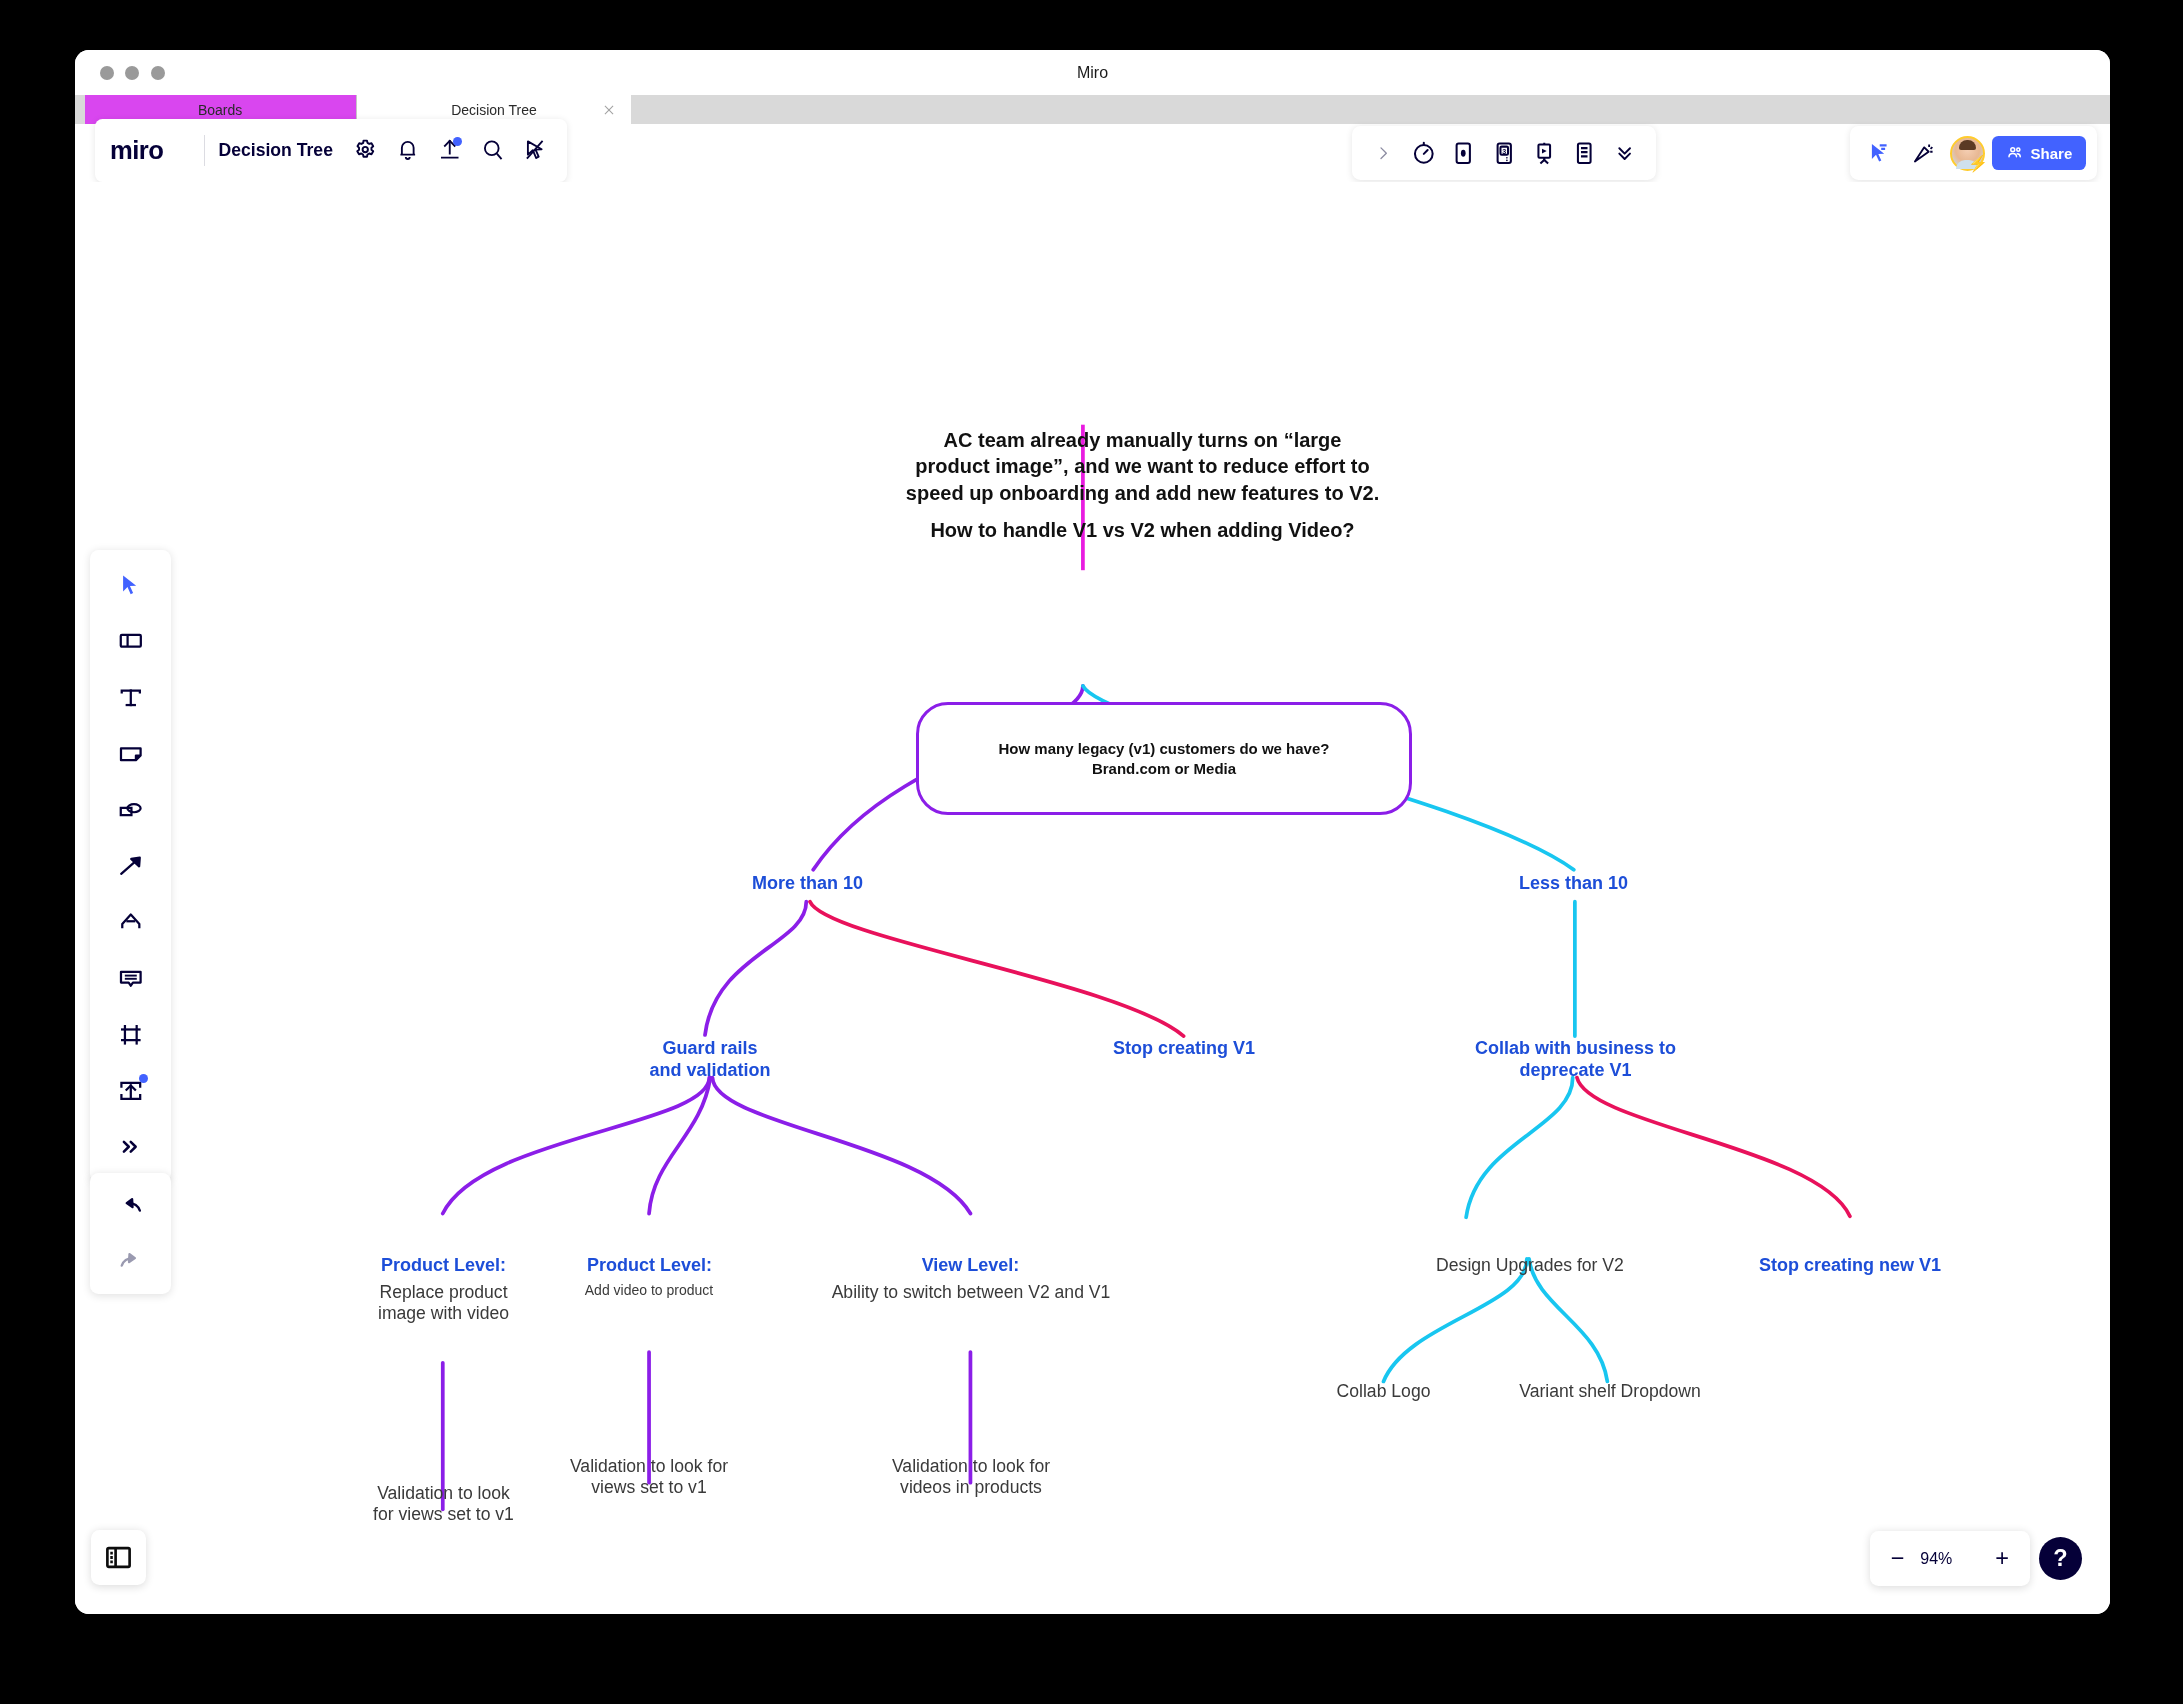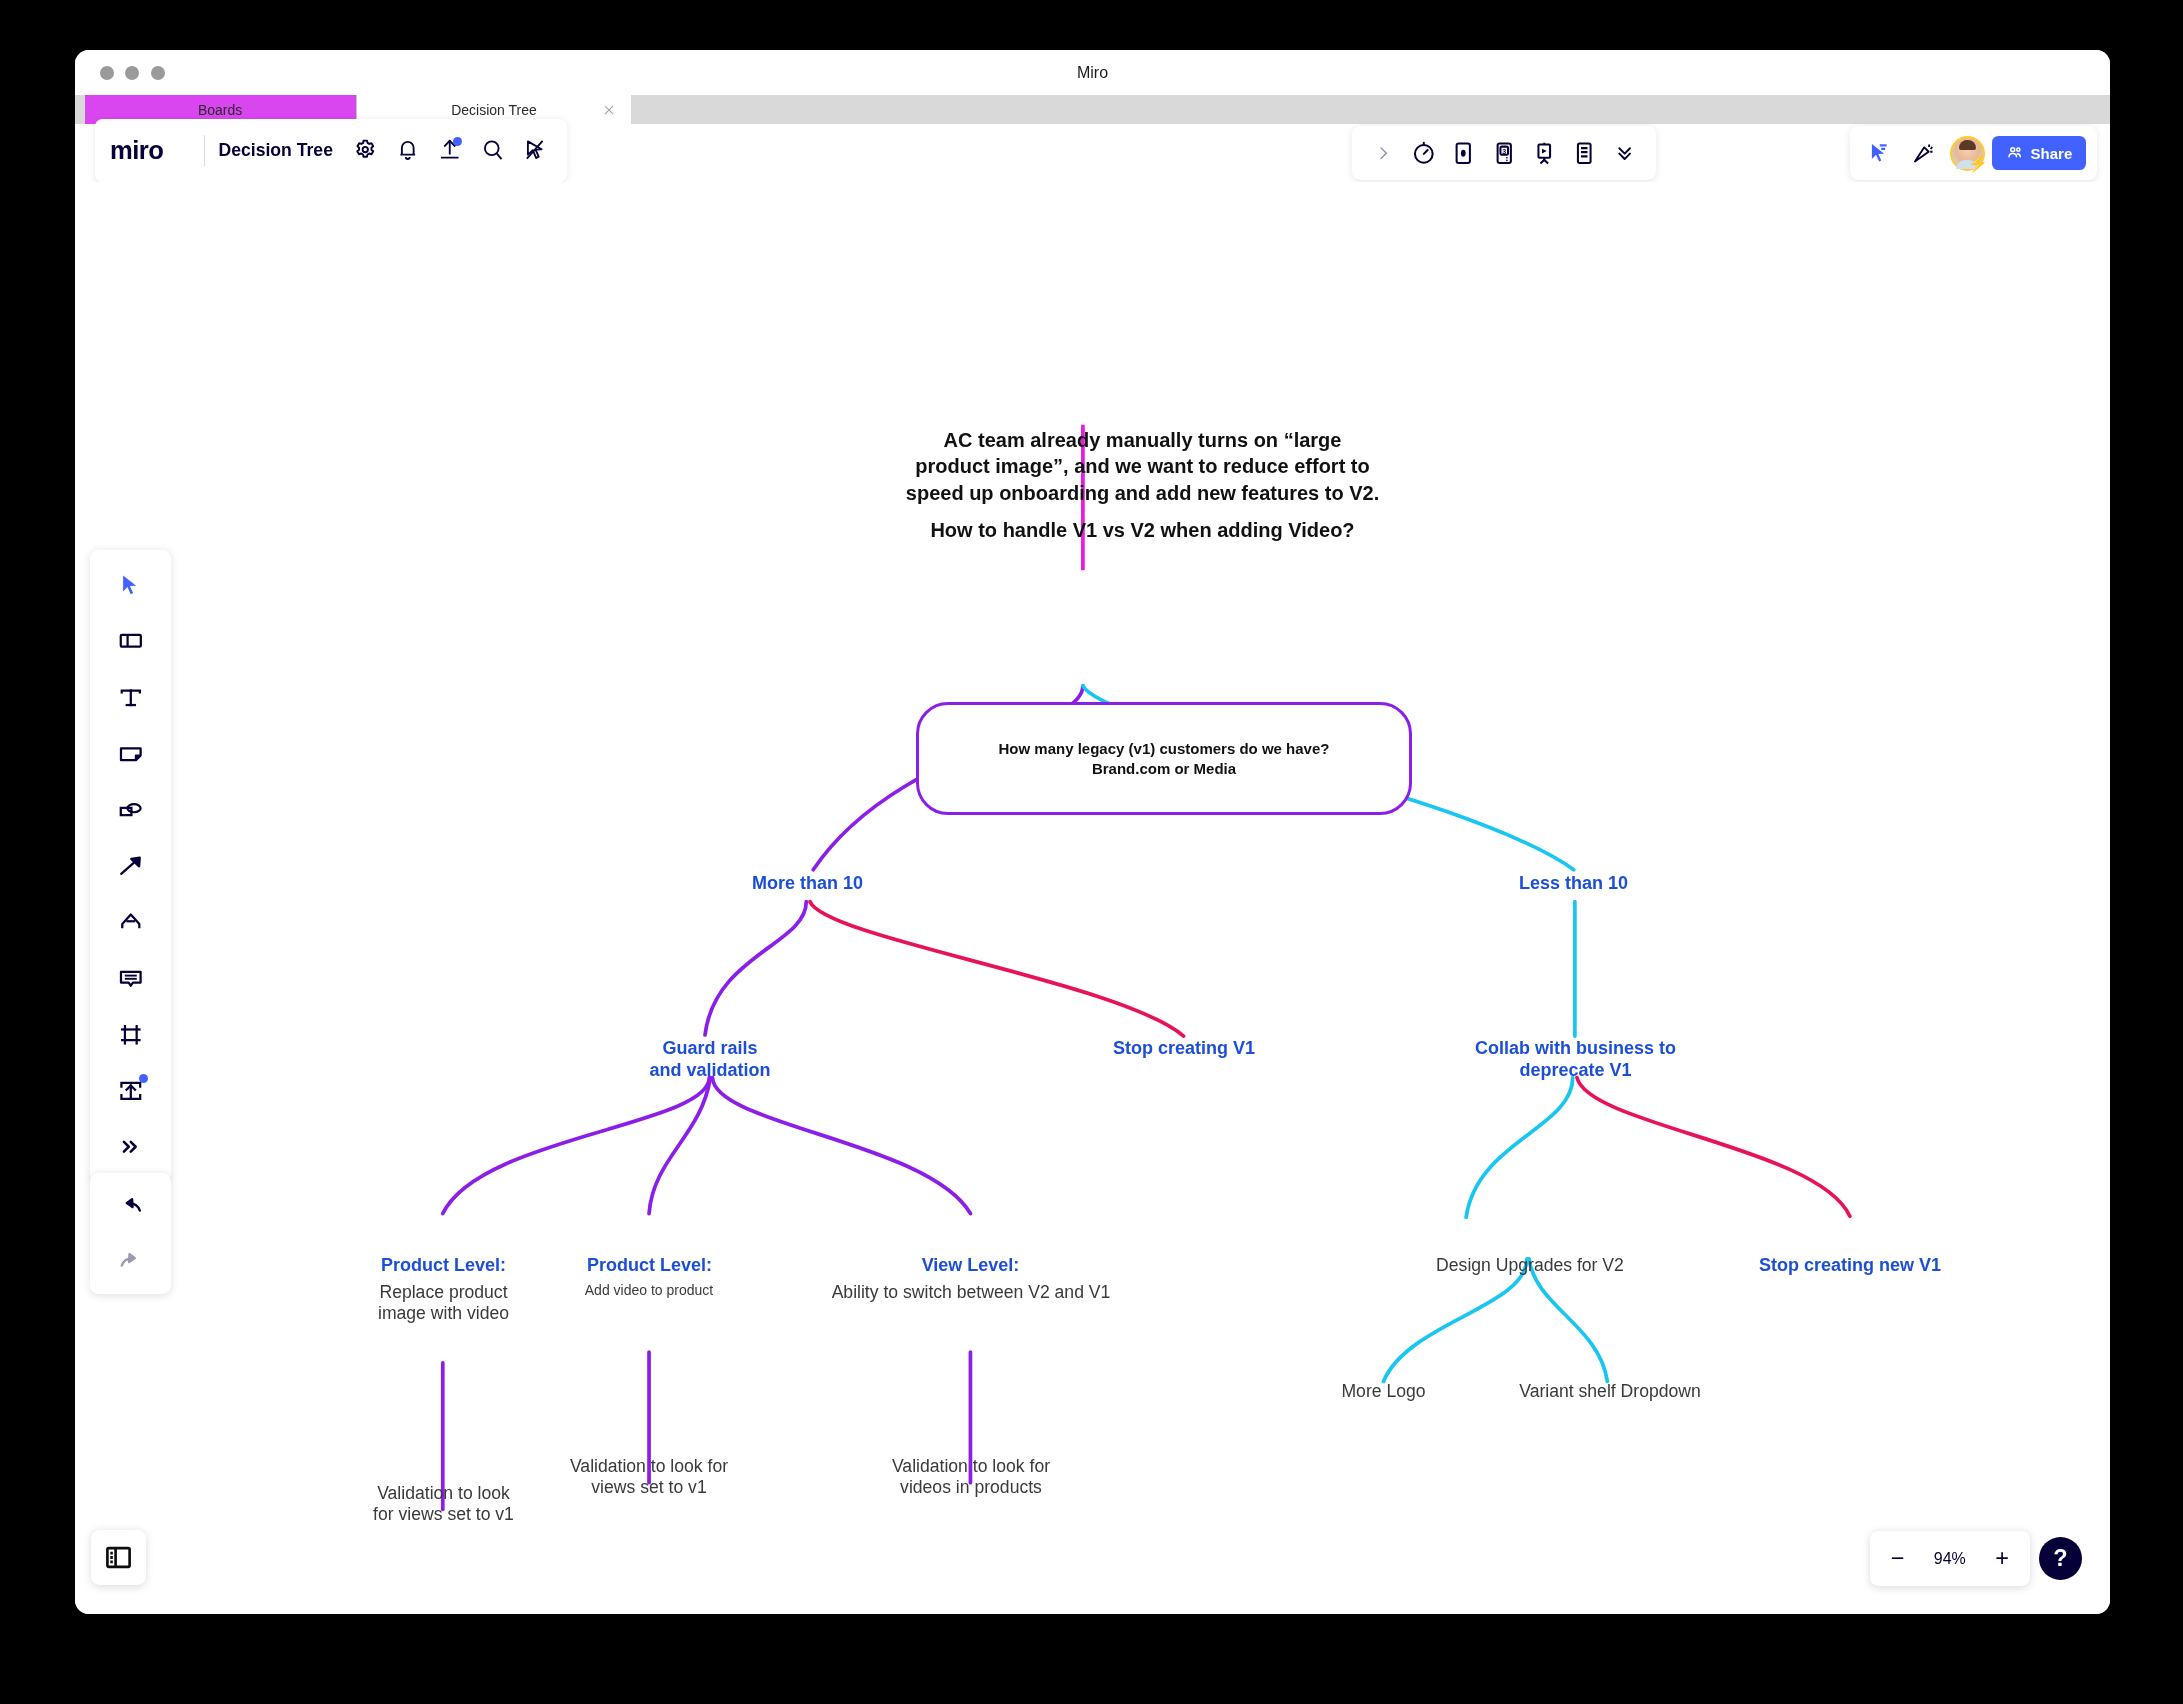--- a/index.html
+++ b/index.html
@@ -211,21 +211,21 @@
     display: flex; align-items: center;
     padding: 0 8.5px; gap: 3.2px;
   }
   .zbtn {
     width: 39px; height: 39px;
     display: flex; align-items: center; justify-content: center;
     color: #050038; font-size: 23.5px; line-height: 1;
     border-radius: 5.3px;
   }
   .zoom-level {
-    min-width: 59px; text-align: center;
+    min-width: 59px; text-align: left;
     font-size: 16px; color: #050038; font-weight: 500;
   }
   .help-btn {
     position: absolute; right: 28px; bottom: 34px;
     width: 43px; height: 43px; border-radius: 50%;
     background: #050038; color: #fff;
     display: flex; align-items: center; justify-content: center;
     font-size: 23.5px; font-weight: 700;
   }
 
@@ -490,21 +490,21 @@
     <div class="node node-reg" style="left:1335px; top:1073px; width:240px; font-size:17.6px;">Design Upgrades for V2</div>
     <div class="node node-bold" style="left:1647px; top:1073px; width:256px; font-size:18px;">Stop creating new V1</div>
 
     <div class="node node-reg" style="left:283px; top:1301px; width:171px; font-size:17.6px;">Validation to look
 for views set to v1</div>
     <div class="node node-reg" style="left:478px; top:1274px; width:192px; font-size:17.6px;">Validation to look for
 views set to v1</div>
     <div class="node node-reg" style="left:800px; top:1274px; width:192px; font-size:17.6px;">Validation to look for
 videos in products</div>
 
-    <div class="node node-reg" style="left:1215px; top:1199px; width:187px; font-size:17.6px;">More Logo</div>
+    <div class="node node-reg" style="left:1215px; top:1199px; width:187px; font-size:17.6px;">Collab Logo</div>
     <div class="node node-reg" style="left:1431px; top:1199px; width:208px; font-size:17.6px;">Variant shelf Dropdown</div>
 
     <div class="toolrail">
       <div class="tool">
         <svg width="24.5" height="24.5" viewBox="0 0 24 24">
           <path d="M5 2.5 L5 18 L9.3 13.6 L12.4 20.8 L14.8 19.7 L11.7 12.8 L17.8 12.4 Z" fill="#4262ff"></path>
         </svg>
       </div>
       <div class="tool">
         <svg width="25.6" height="25.6" viewBox="0 0 24 24" fill="none" stroke="#050038" stroke-width="2.1">

